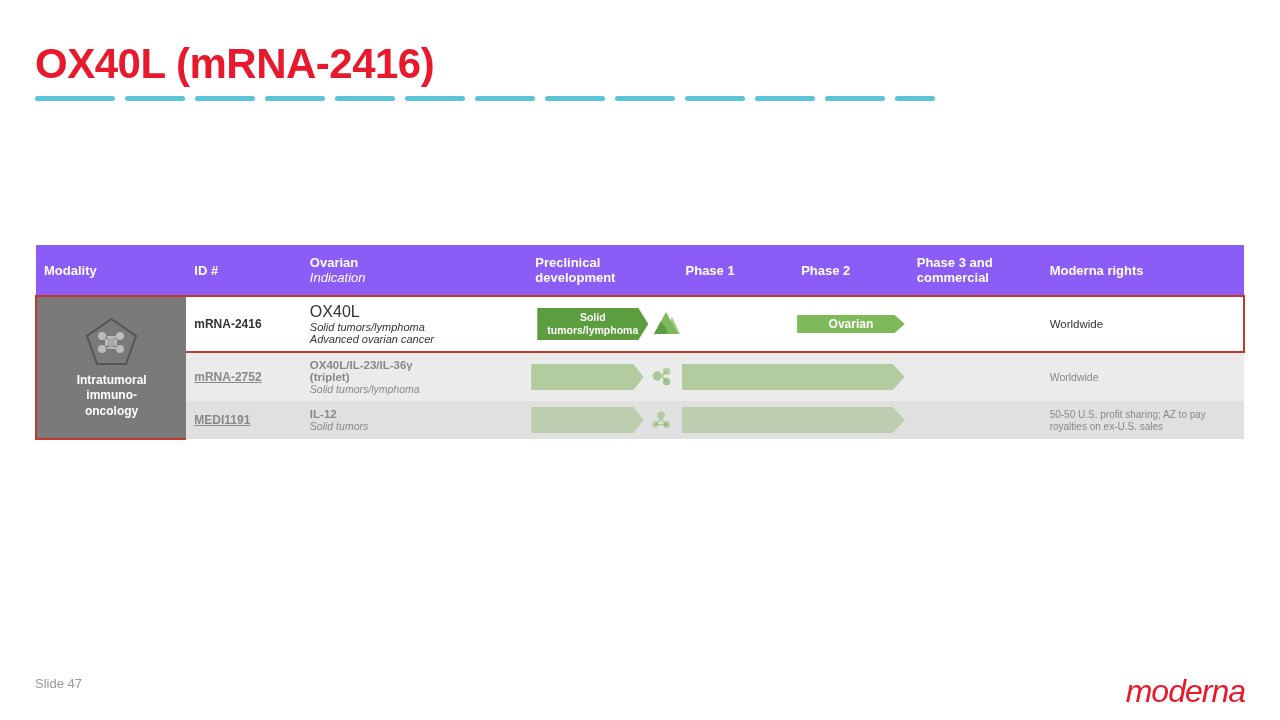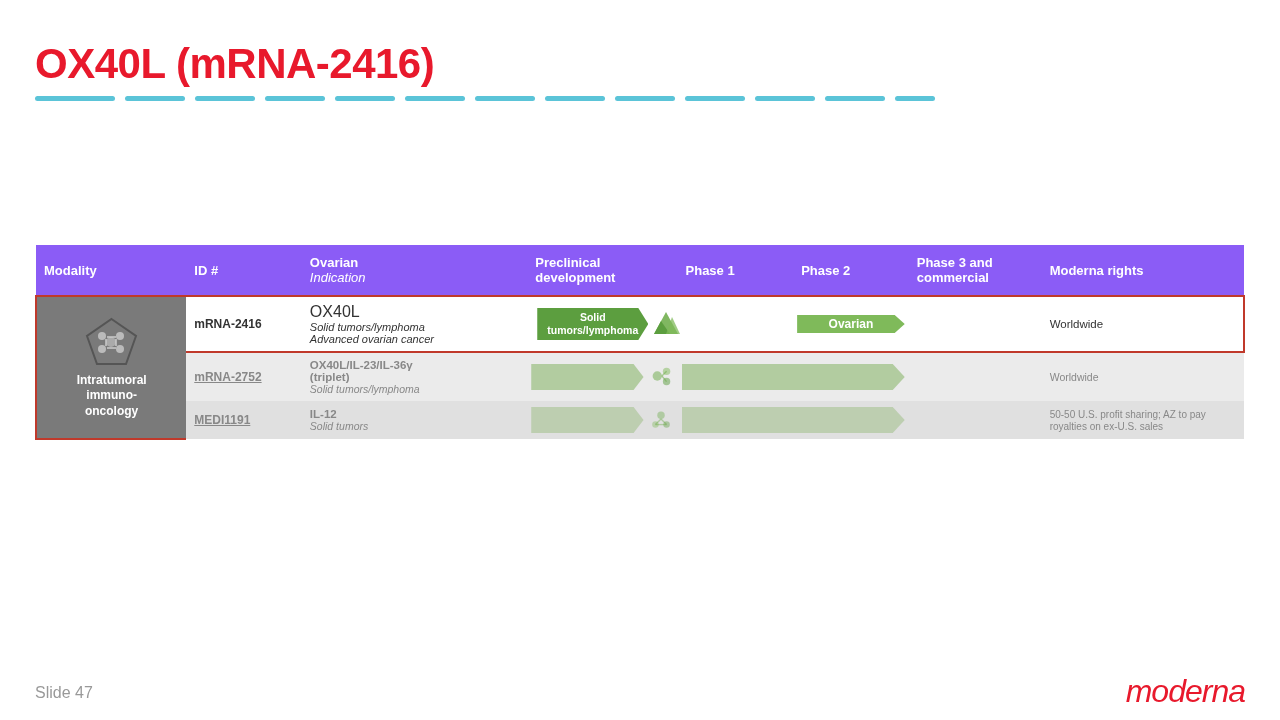--- a/index.html
+++ b/index.html
@@ -179,23 +179,23 @@
       color: #333;
     }
     .moderna-rights-dim {
       font-size: 10.5px;
       color: #888;
     }
 
     
     .slide-number {
       position: absolute;
-      bottom: 18px;
+      bottom: 29px;
       left: 35px;
-      font-size: 16px;
+      font-size: 13px;
       color: #999;
     }
 
     
     .moderna-logo {
       position: absolute;
       bottom: 10px;
       right: 35px;
       font-size: 32px;
       font-weight: 300;

